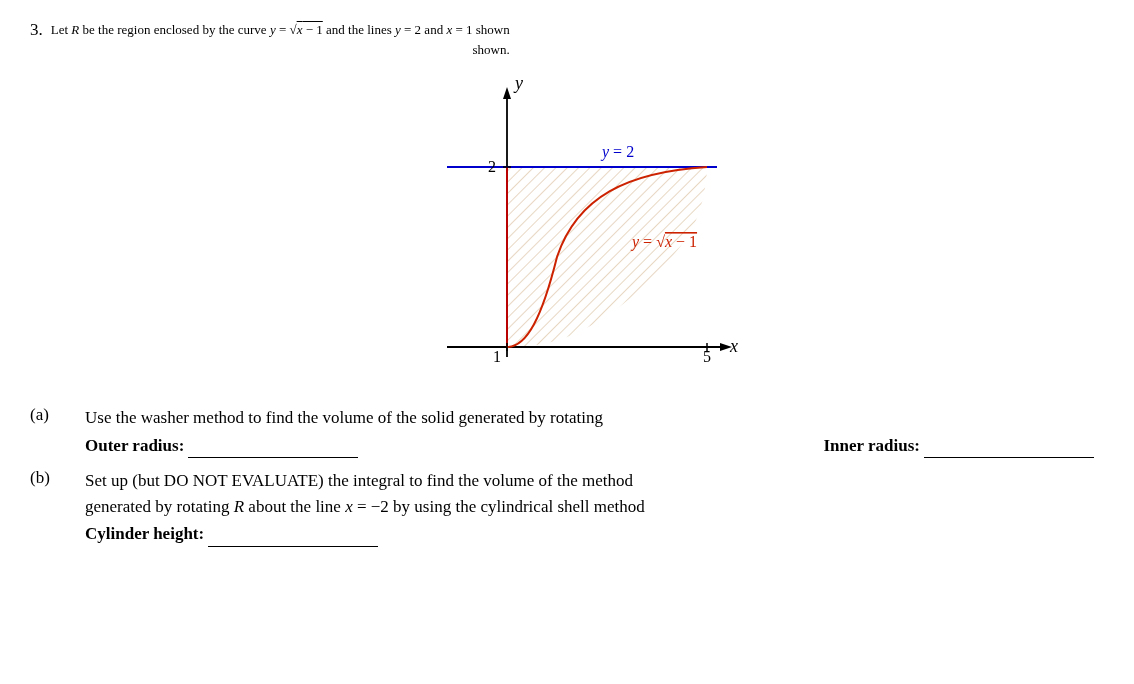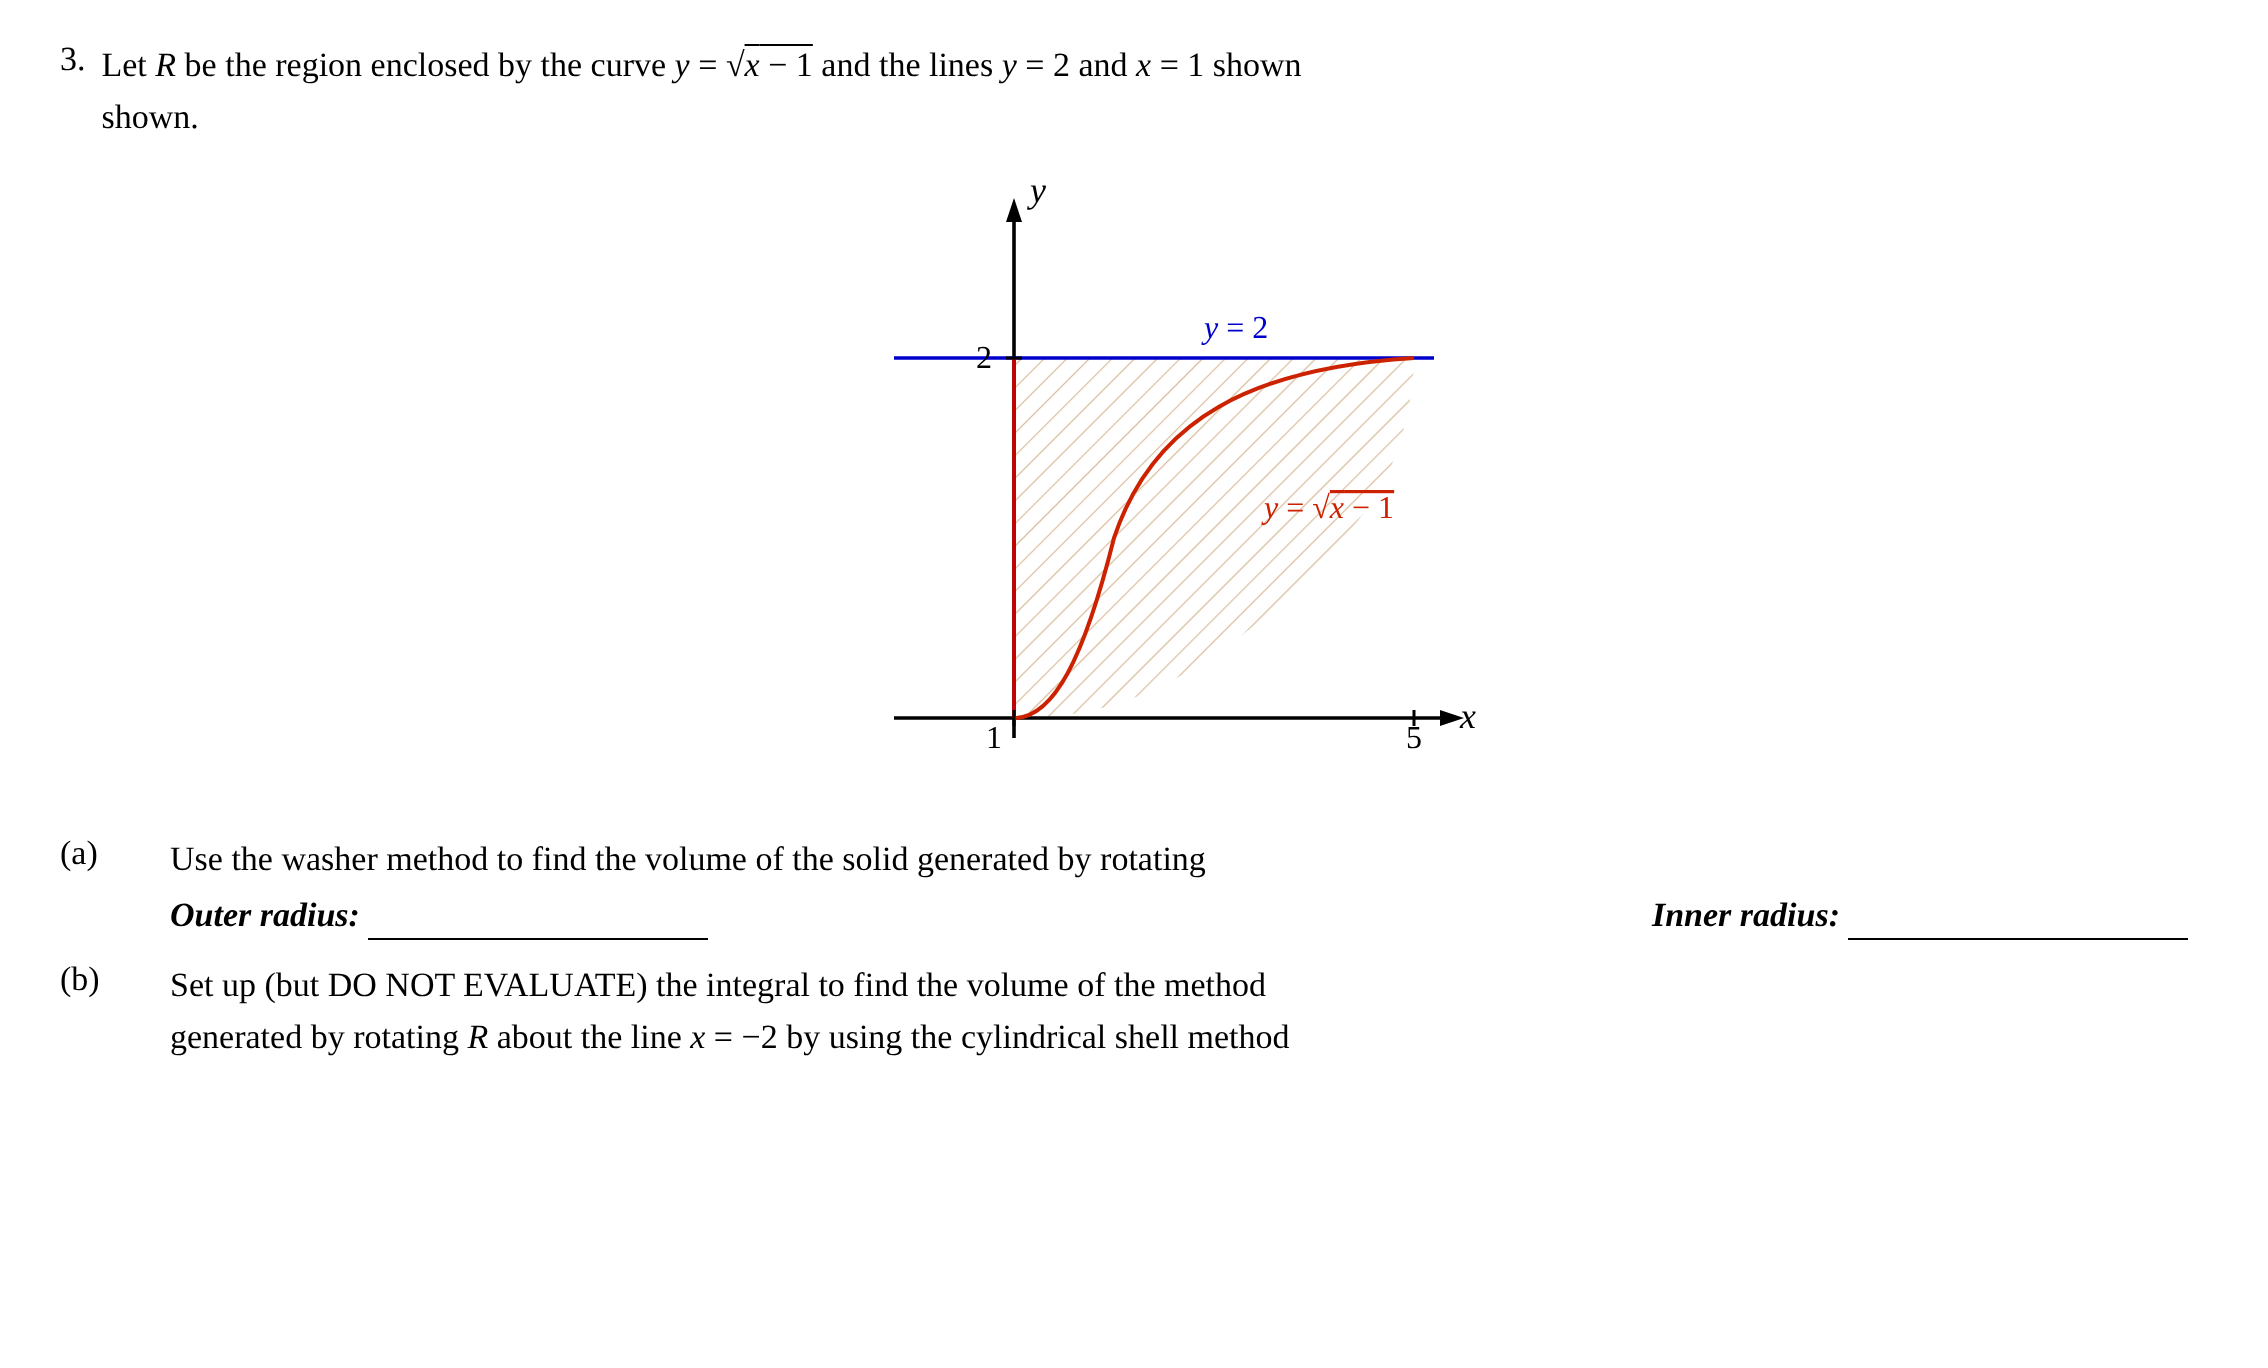--- a/index.html
+++ b/index.html
@@ -15,22 +15,23 @@
     .problem-number {
       display: flex;
       gap: 8px;
       margin-bottom: 4px;
     }
     .problem-label {
       white-space: nowrap;
       font-size: 17px;
     }
     .problem-text {
-      font-size: 17px;
+      font-size: 13px;
       line-height: 1.5;
+      text-align: right;
     }
 
     
     .graph-container {
       display: flex;
       justify-content: center;
       margin: 18px 0 18px 0;
     }
     svg.graph {
       overflow: visible;
@@ -70,21 +71,20 @@
       padding-right: 10px;
     }
     .field-label {
       font-weight: bold;
       font-size: 17px;
     }
     .field-pair {
       display: flex;
       align-items: flex-end;
       gap: 4px;
-      font-style: italic;
     }
   </style>
 </head>
 <body>
 
 <div class="problem-number">
   <span class="problem-label">3.</span>
   <div class="problem-text">
     <span>Let <em>R</em> be the region enclosed by the curve <em>y</em> = <span style="white-space:nowrap">√<span style="text-decoration:overline; text-decoration-color:#000"><em>x</em> − 1</span></span> and the lines <em>y</em> = 2 and <em>x</em> = 1 shown</span>
     <br>
@@ -174,16 +174,20 @@
       </div>
     </div>
   </div>
 
   <div class="part-row" style="margin-top:10px;">
     <span class="part-label">(b)</span>
     <div class="part-content">
       <div>Set up (but DO NOT EVALUATE) the integral to find the volume of the method</div>
       <div>generated by rotating <em>R</em> about the line <em>x</em> = −2 by using the <span class="bold">cylindrical shell method</span></div>
       <div class="field-row">
+        <div class="field-pair">
+          <span class="field-label">Cylinder height:</span>
+          <span class="underline-field"></span>
+        </div>
       </div>
     </div>
   </div>
 </div>
 
 </body></html>

